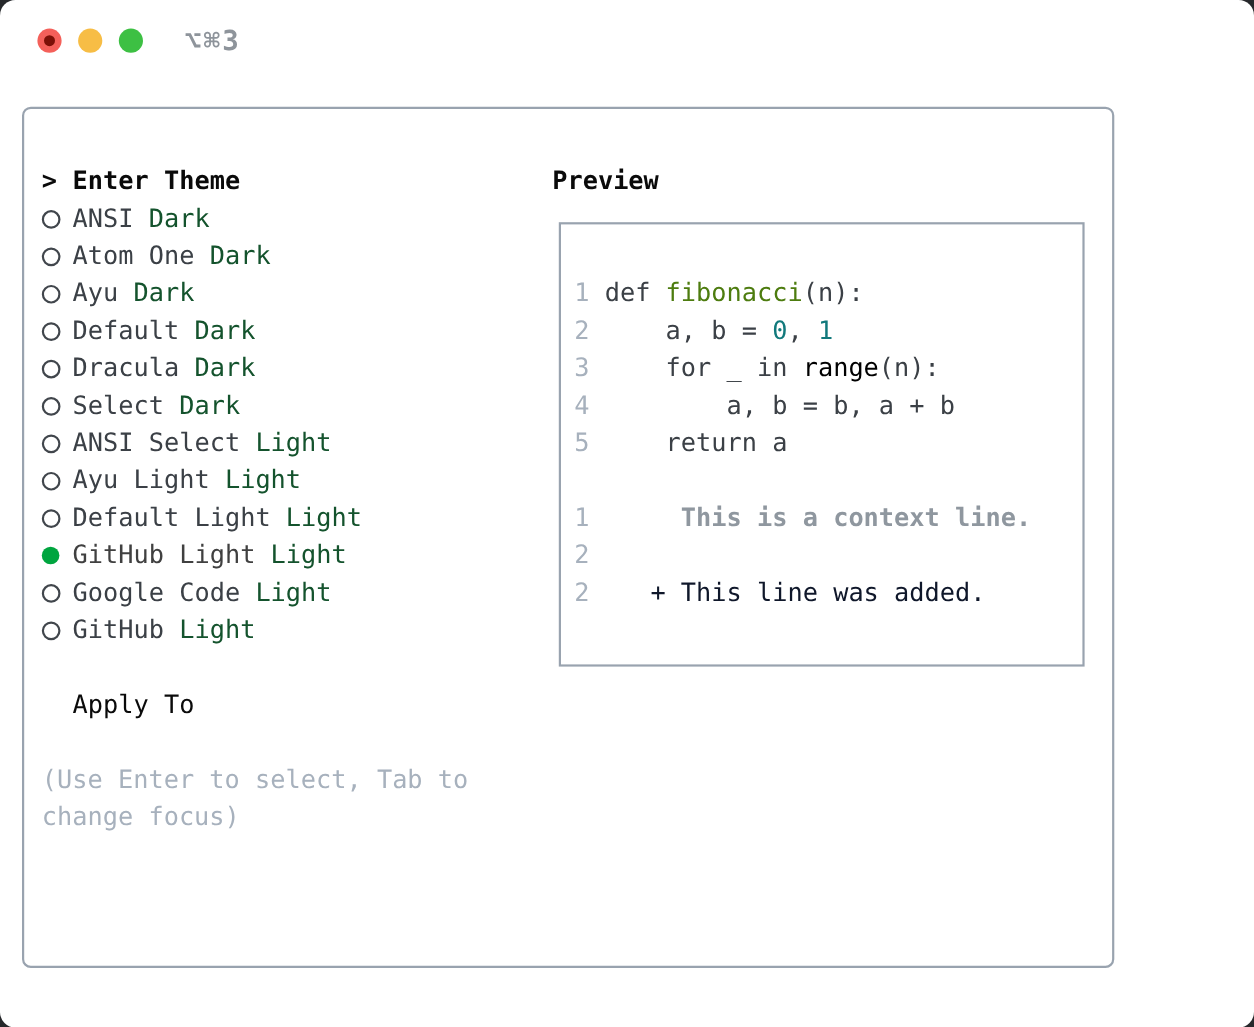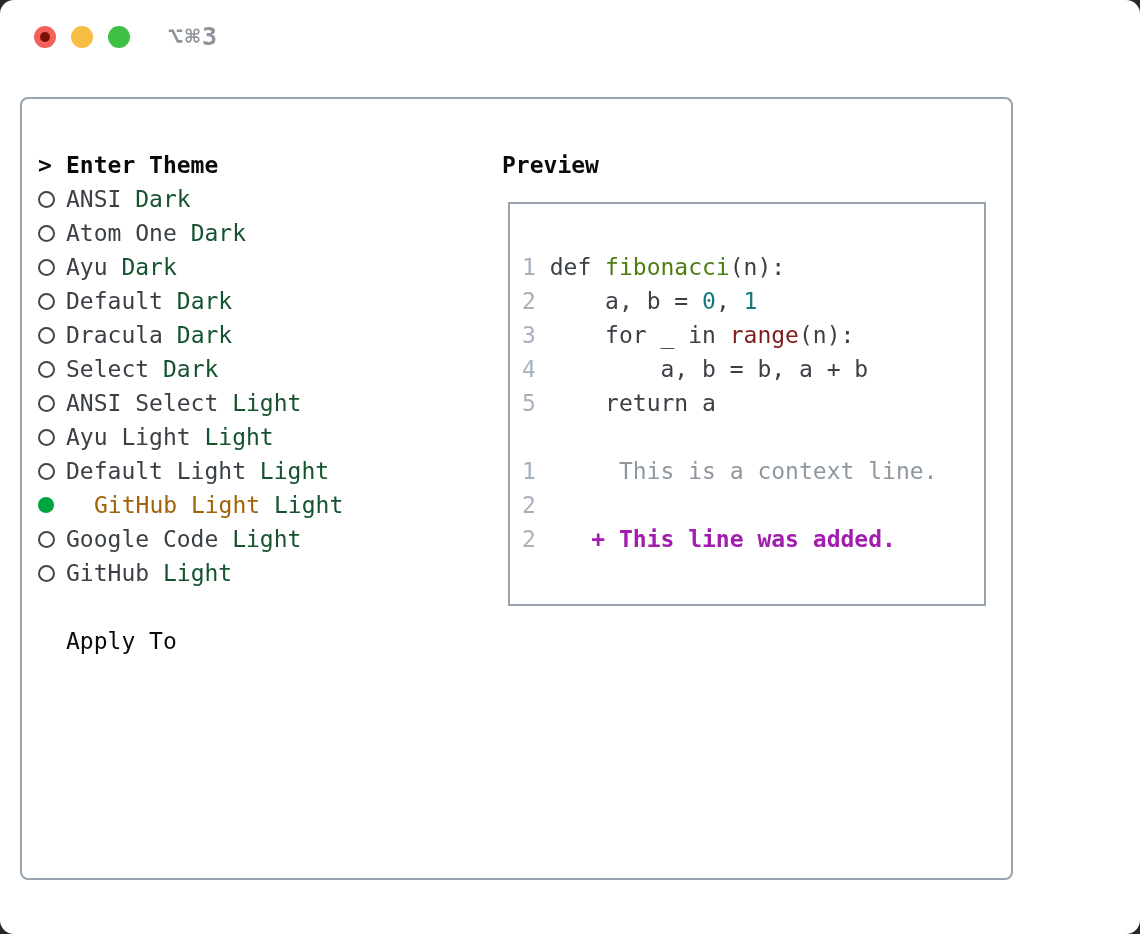--- a/index.html
+++ b/index.html
@@ -19,39 +19,39 @@
   .panel{position:absolute;left:20px;top:97px;width:993px;height:783px;box-sizing:border-box;
          border:2px solid #99a3af;border-radius:8px;background:#ffffff;}
   .row{display:flex;align-items:center;height:34px;font-size:23px;white-space:pre;color:#3b4046;}
   .cell-bullet{display:inline-flex;align-items:center;width:28px;flex:0 0 28px;}
   .radio{width:13px;height:13px;border:2px solid #41464c;border-radius:50%;box-sizing:content-box;}
   .radio.on{width:16px;height:16px;border:none;background:#00a53f;}
   .left-col{position:absolute;left:16px;top:49px;}
   .header-row{font-weight:bold;color:#0a0a0a;}
   .header-row .cell-bullet{font-weight:bold;color:#0a0a0a;}
   .t-variant{color:#14532d;}
-  .green-text{color:#a16207;margin-left:28px;}
+  .green-text{color:#404040;}
   .apply-header{color:#0a0a0a;}
   .spacer{height:34px;}
   .hint{font-size:23px;line-height:34px;color:#a7b1bd;white-space:pre;margin-top:34px;}
   
   .preview-label{position:absolute;left:480px;top:49px;height:34px;display:flex;align-items:center;
                  font-size:23px;font-weight:bold;color:#0a0a0a;white-space:pre;}
   .preview-box{position:absolute;left:486px;top:103px;width:478px;height:404px;box-sizing:border-box;
                border:2px solid #99a3af;background:#ffffff;padding:46px 0 0 12px;overflow:hidden;}
   .cline{height:34px;display:flex;align-items:center;font-size:23px;white-space:pre;}
   .diff-group{margin-top:34px;}
   .c-num{color:#a7b1bd;}
   .c-fg{color:#3b4046;}
   .c-red{color:#4d7c0f;}
   .c-teal{color:#11797c;}
-  .c-blue{color:#7f1d1d;}
-  .c-ctx{color:#8f979f;}
+  .c-blue{color:#000000;}
+  .c-ctx{color:#8f979f;font-weight:bold;}
   .c-del{color:#c0392b;}
-  .c-add{color:#a21caf;font-weight:bold;}
+  .c-add{color:#0f172a;}
 </style>
 </head>
 <body>
 
 <div class="window">
 
   <div class="titlebar">
     <div class="lights">
       <div class="light light-red">
           <div class="dot"></div>
@@ -133,20 +133,21 @@
 </div>
 
       <div class="spacer"></div>
 
       <div class="row apply-header">
         <span class="cell-bullet"></span>
         <span>Apply To</span>
       </div>
 
 
+      <div class="hint"><span>(Use Enter to select, Tab to</span><br><span>change focus)</span></div>
     </div>
 
     <div class="preview-label">Preview</div>
 
     <div class="preview-box">
       <div id="code-lines">
   <div class="cline"><span class="c-num">1 </span><span class="c-fg">def </span><span class="c-red">fibonacci</span><span class="c-fg">(n):</span></div>
 
   <div class="cline"><span class="c-num">2 </span><span class="c-fg">    a, b = </span><span class="c-teal">0</span><span class="c-fg">, </span><span class="c-teal">1</span></div>
 

